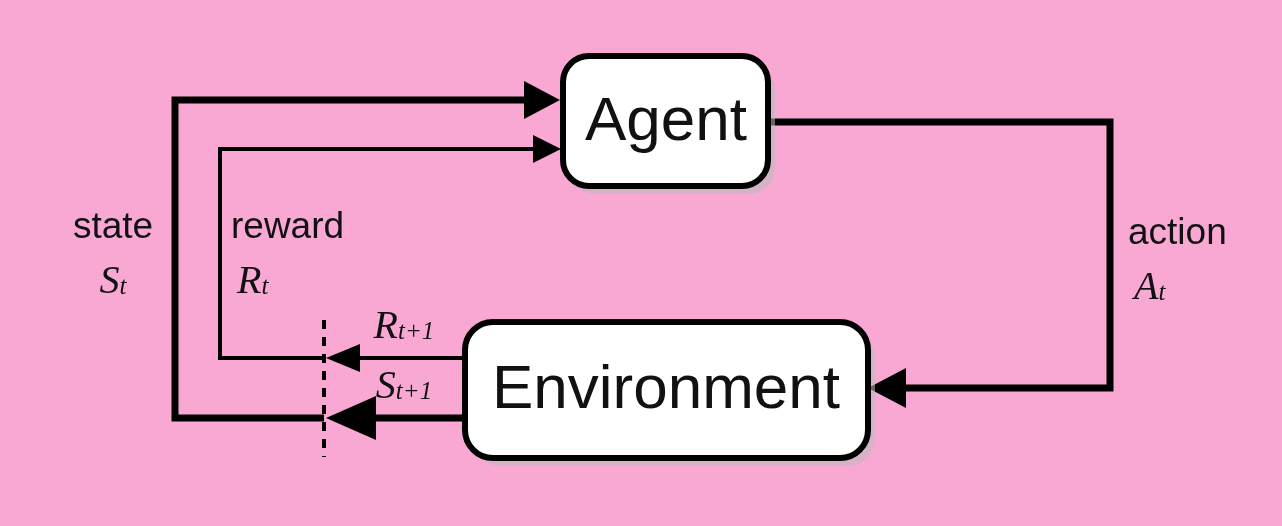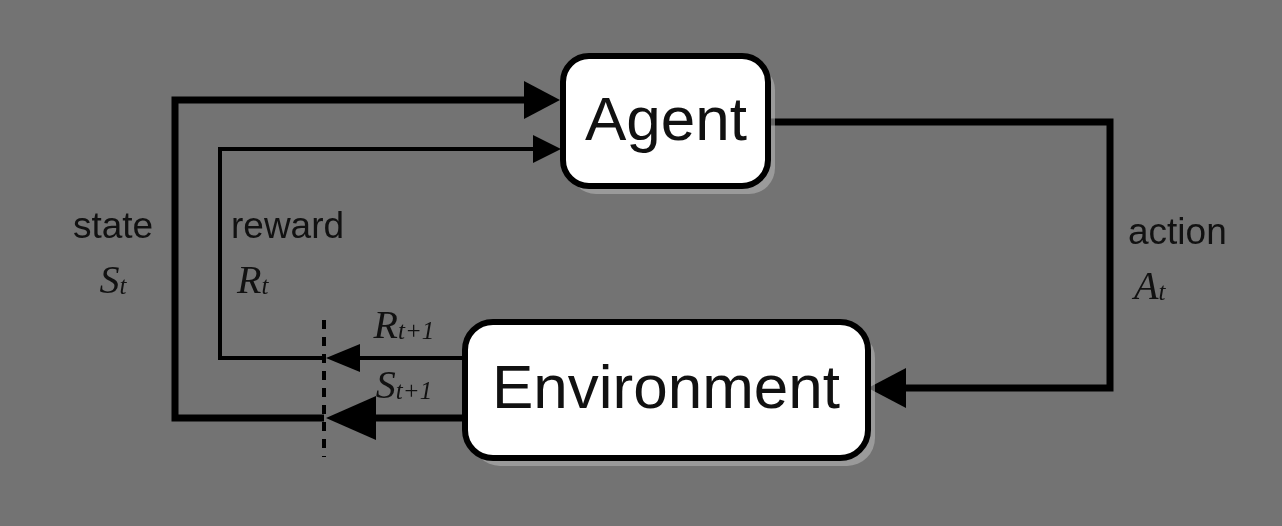--- a/index.html
+++ b/index.html
@@ -8,21 +8,21 @@
     padding: 0;
     background: #ffffff;
   }
   body {
     font-family: "Liberation Sans", sans-serif;
   }
   #diagram-root {
     position: relative;
     width: 1282px;
     height: 526px;
-    background: #737373;
+    background: #f9a8d4;
     overflow: hidden;
   }
   #rl-svg {
     position: absolute;
     left: 0;
     top: 0;
     width: 1282px;
     height: 526px;
     display: block;
   }

